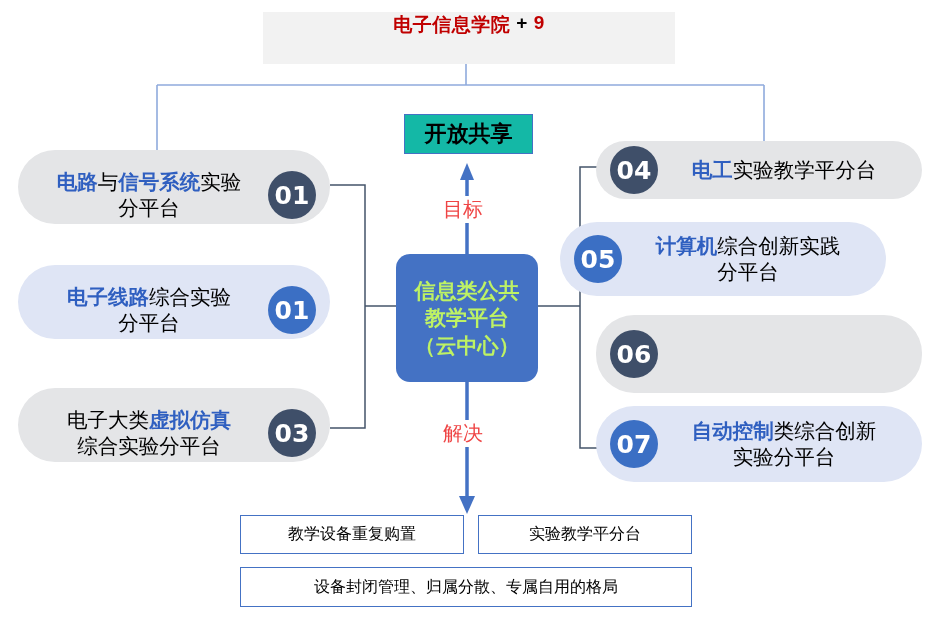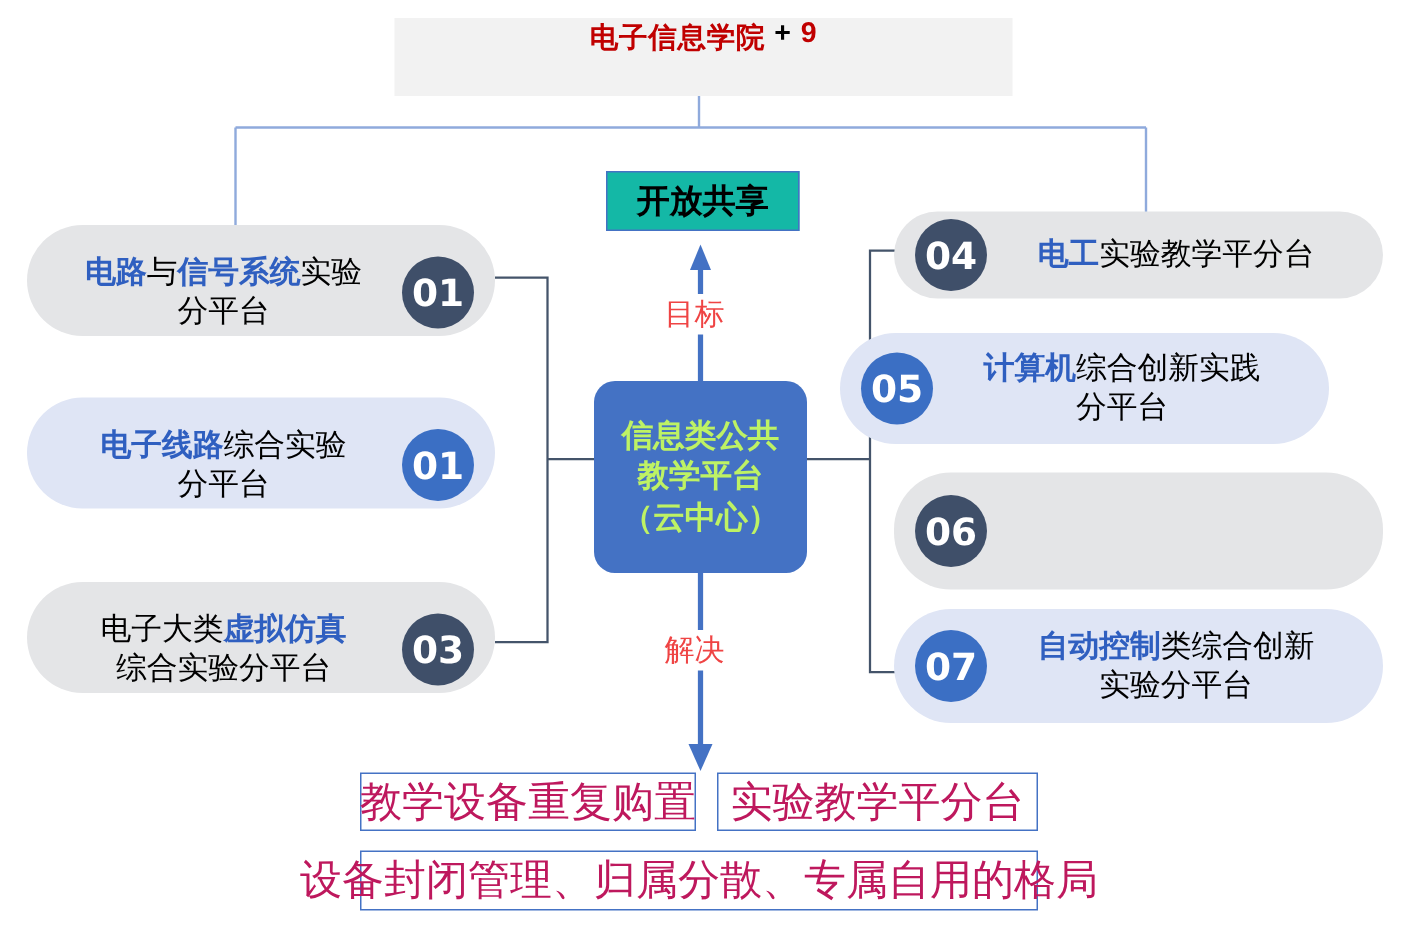--- a/index.html
+++ b/index.html
@@ -75,21 +75,21 @@
   .hi{color:#2f5fc0;font-weight:bold;}
 
   
   .pill.left{padding:16px 14px 0 12px;}
   .pill.right{padding:0 12px 0 14px;}
 
   
   .prob{
     position:absolute;background:#ffffff;border:1.5px solid #4472c4;
     display:flex;align-items:center;justify-content:center;
-    font-size:28px;color:#be185d;white-space:nowrap;
+    font-size:16px;color:#000000;white-space:nowrap;
   }
   #prob-1{left:240px;top:515px;width:222px;height:37px;}
   #prob-2{left:478px;top:515px;width:212px;height:37px;}
   #prob-3{left:240px;top:567px;width:450px;height:38px;}
 </style>
 </head>
 <body>
 
 <div id="stage">
 

